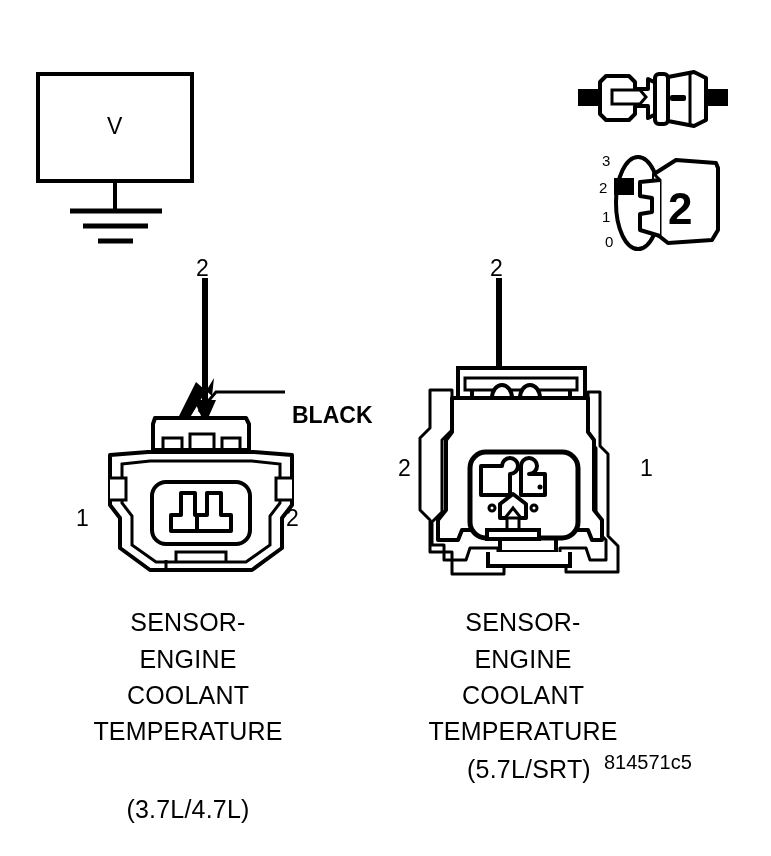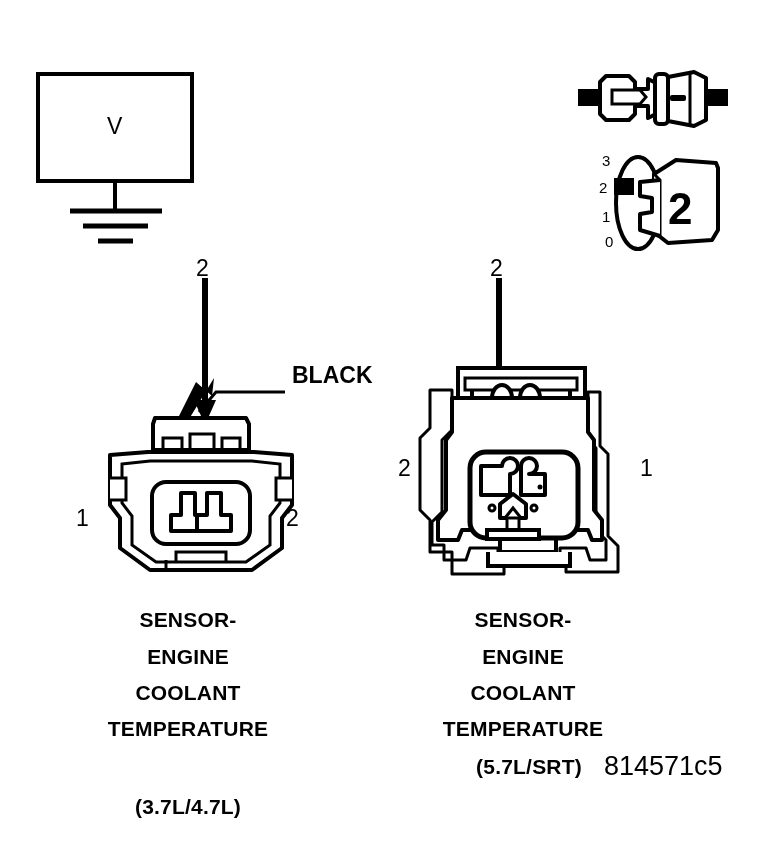--- a/index.html
+++ b/index.html
@@ -23,50 +23,51 @@
     position: absolute;
     left: 0;
     top: 0;
     width: 771px;
     height: 856px;
   }
   .caption-line {
     position: absolute;
     width: 360px;
     text-align: center;
-    font-weight: bold;
-    font-size: 21px;
+    font-weight: normal;
+    font-size: 25px;
     letter-spacing: 0.2px;
     white-space: pre;
   }
   .pin-num {
     position: absolute;
     font-size: 23px;
     font-weight: normal;
     white-space: pre;
   }
   .meter-v {
     position: absolute;
     font-size: 23px;
     white-space: pre;
   }
   .wire-label {
     position: absolute;
     font-size: 23px;
     font-weight: bold;
     white-space: pre;
+    margin-top: 40px;
   }
   .scale-num {
     position: absolute;
     font-size: 15px;
     white-space: pre;
   }
   .fig-id {
     position: absolute;
-    font-size: 27px;
+    font-size: 20px;
     white-space: pre;
   }
   .cav-big {
     position: absolute;
     font-size: 44px;
     font-weight: bold;
     white-space: pre;
   }
 </style>
 </head>

